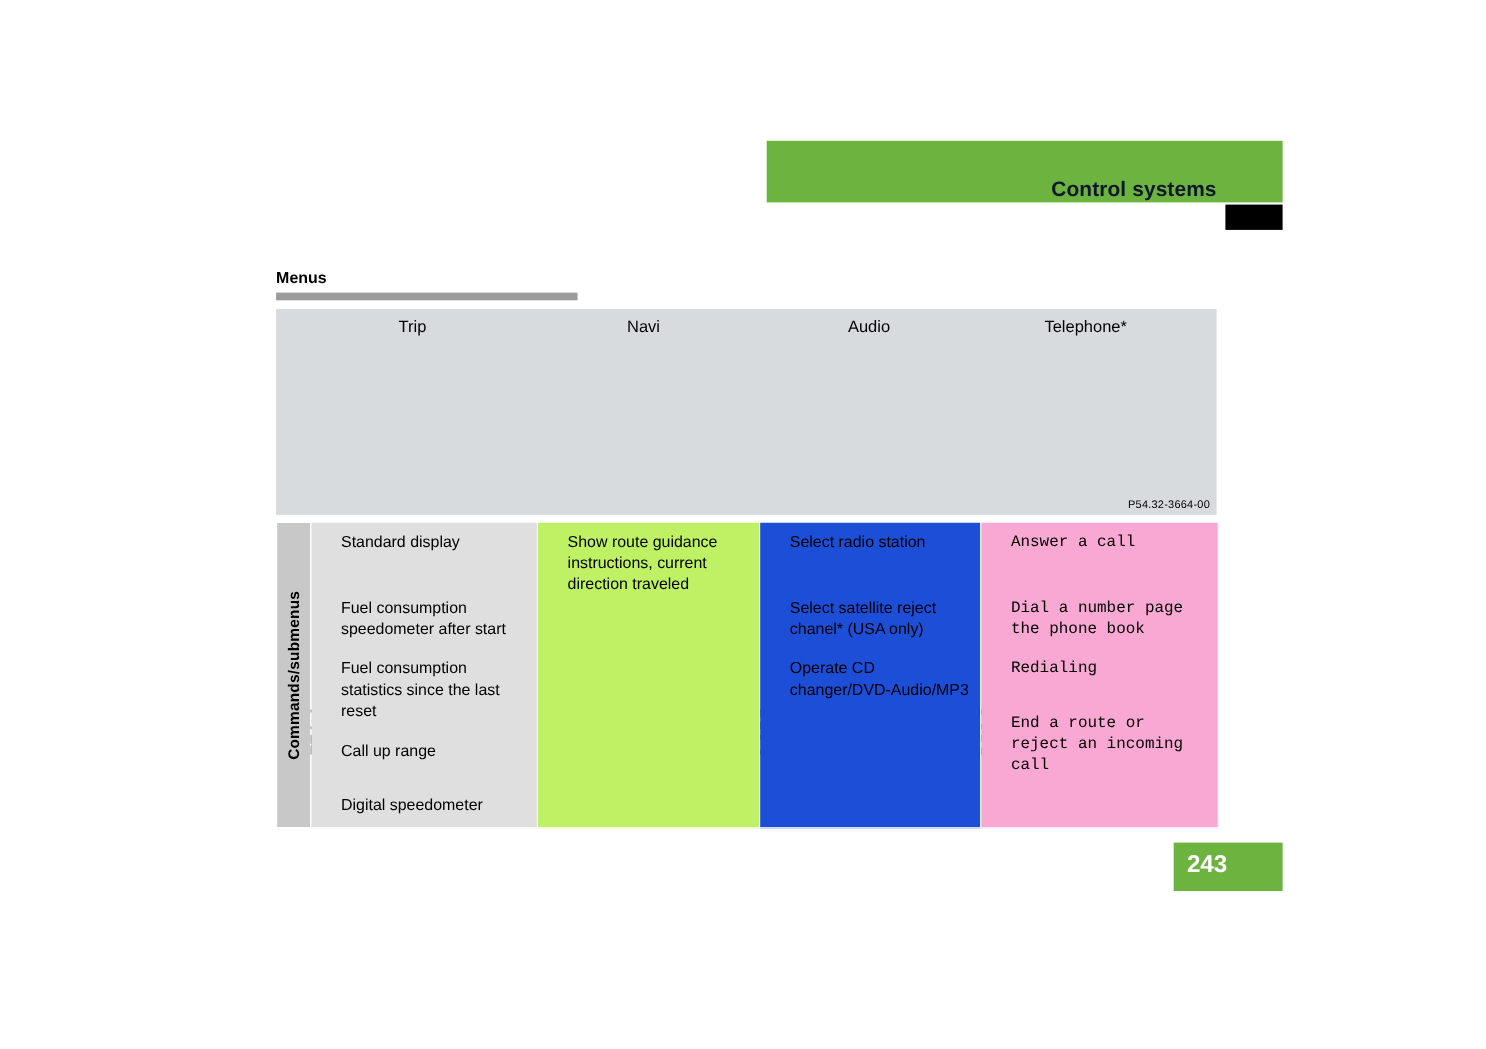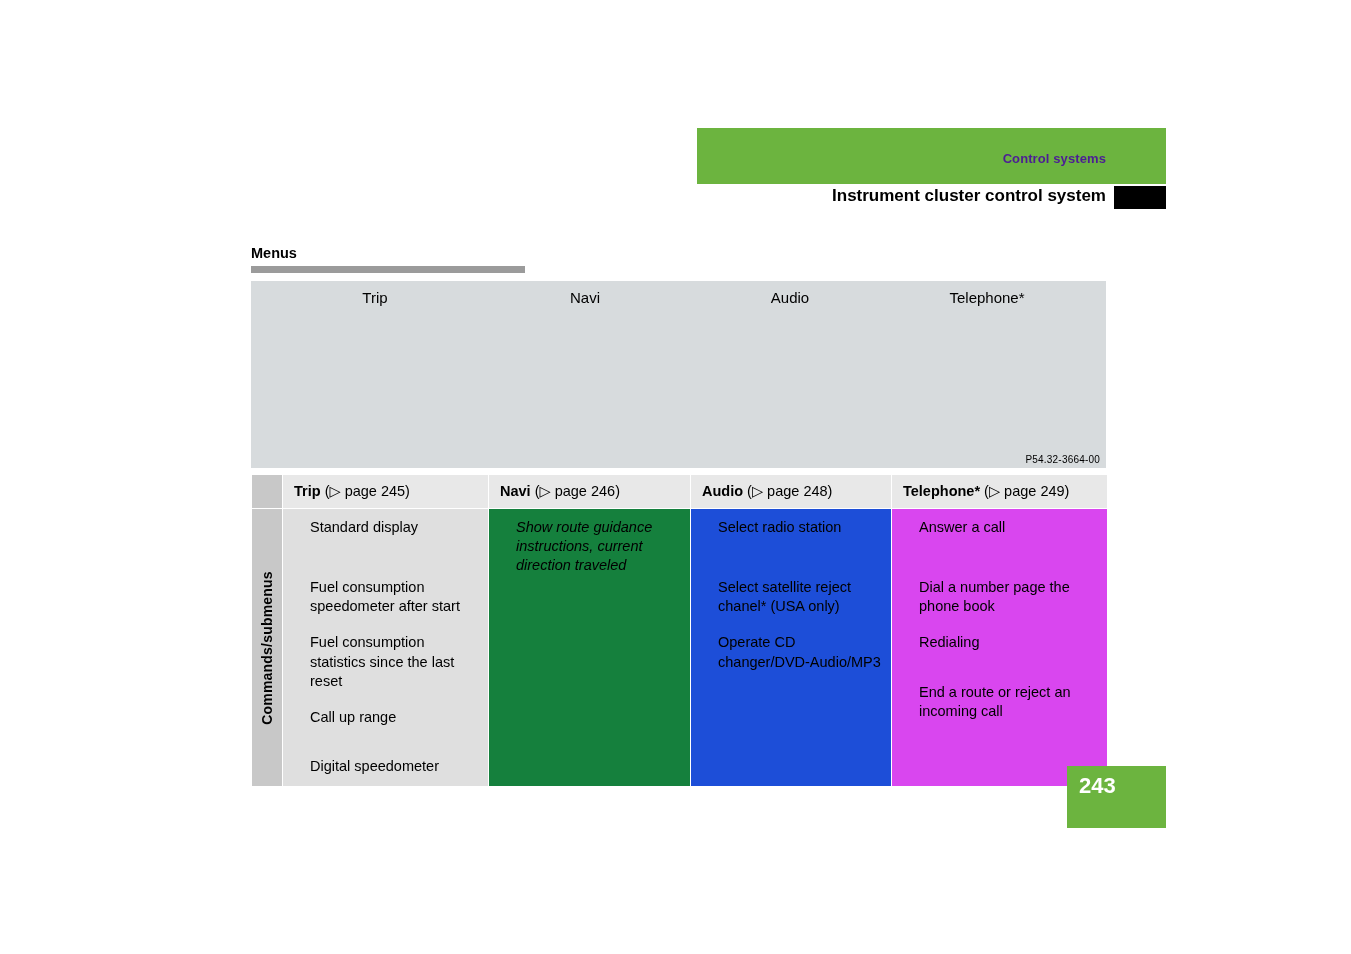--- a/index.html
+++ b/index.html
@@ -21,24 +21,24 @@
     position: absolute;
     left: 697px;
     top: 128px;
     width: 469px;
     height: 56px;
     background: #6cb43f;
   }
   .green-banner-title {
     position: absolute;
     right: 60px;
-    bottom: 18px;
-    font-size: 13px;
+    bottom: 0;
+    font-size: 19px;
     font-weight: bold;
-    color: #4c1d95;
+    color: #0f172a;
     letter-spacing: 0.1px;
     white-space: nowrap;
   }
   .subhead-row {
     position: absolute;
     left: 697px;
     top: 186px;
     width: 469px;
     height: 23px;
   }
@@ -195,59 +195,58 @@
   }
   .hdr {
     background: #e8e8e8;
     font-size: 14.5px;
     padding: 8px 8px 9px 11px !important;
     white-space: nowrap;
   }
   .hdr b { font-weight: bold; }
   .hdr .pg { font-weight: normal; }
   .col-a { background: #dfdfdf; }
-  .col-b { background: #15803d; font-style: italic; }
+  .col-b { background: #bef264; }
   .col-c { background: #1d4ed8; }
-  .col-d { background: #d946ef; }
+  .col-d { background: #f9a8d4; font-family: Liberation Mono, monospace; }
   .cellbody {
     padding: 9px 9px 10px 11px !important;
     font-size: 14.5px;
     line-height: 1.32;
   }
   .item { margin: 0 0 17px 16px; }
   .item:last-child { margin-bottom: 0; }
   .item.gap-lg { margin-bottom: 41px; }
   .item.gap-md { margin-bottom: 30px; }
 
   
   .pagenum-box {
     position: absolute;
     left: 1067px;
     top: 766px;
     width: 99px;
-    height: 62px;
+    height: 44px;
     background: #6cb43f;
   }
   .pagenum-txt {
     position: absolute;
     left: 12px;
     top: 7px;
     font-size: 22px;
     font-weight: bold;
     color: #ffffff;
   }
 </style>
 </head>
 <body>
 
 <div class="green-banner">
   <div class="green-banner-title">Control systems</div>
 </div>
 <div class="subhead-row">
-  <div class="subhead-title">Instrument cluster control system</div>
   <div class="black-tab"></div>
 </div>
 
 <div class="section-label">Menus</div>
 <div class="section-rule"></div>
 
 <div class="illus">
 
   <div class="menu-group" style="left:24px;width:200px;">
     <div class="menu-title">Trip</div>
@@ -608,39 +607,20 @@
 
 <table class="tbl">
   <colgroup>
     <col style="width:31px">
       <col style="width:206px">
       <col style="width:202px">
       <col style="width:201px">
       <col style="width:216px">
   </colgroup>
   <tbody>
-      <tr>
-    <td class="rowlabel-cell"></td>
-    <td class="hdr">
-      <b>Trip</b>
-      <span class="pg">(▷ page 245)</span>
-    </td>
-    <td class="hdr">
-      <b>Navi</b>
-      <span class="pg">(▷ page 246)</span>
-    </td>
-    <td class="hdr">
-      <b>Audio</b>
-      <span class="pg">(▷ page 248)</span>
-    </td>
-    <td class="hdr">
-      <b>Telephone*</b>
-      <span class="pg">(▷ page 249)</span>
-    </td>
-  </tr>
   <tr>
     <td class="rowlabel-cell" style="height:240px;">
       <span class="rowlabel-txt">Commands/submenus</span>
     </td>
 
     <td class="col-a cellbody">
       <p class="item gap-lg">Standard display</p>
       <p class="item">Fuel consumption speedometer after start</p>
       <p class="item">Fuel consumption statistics since the last reset</p>
       <p class="item gap-md">Call up range</p>

